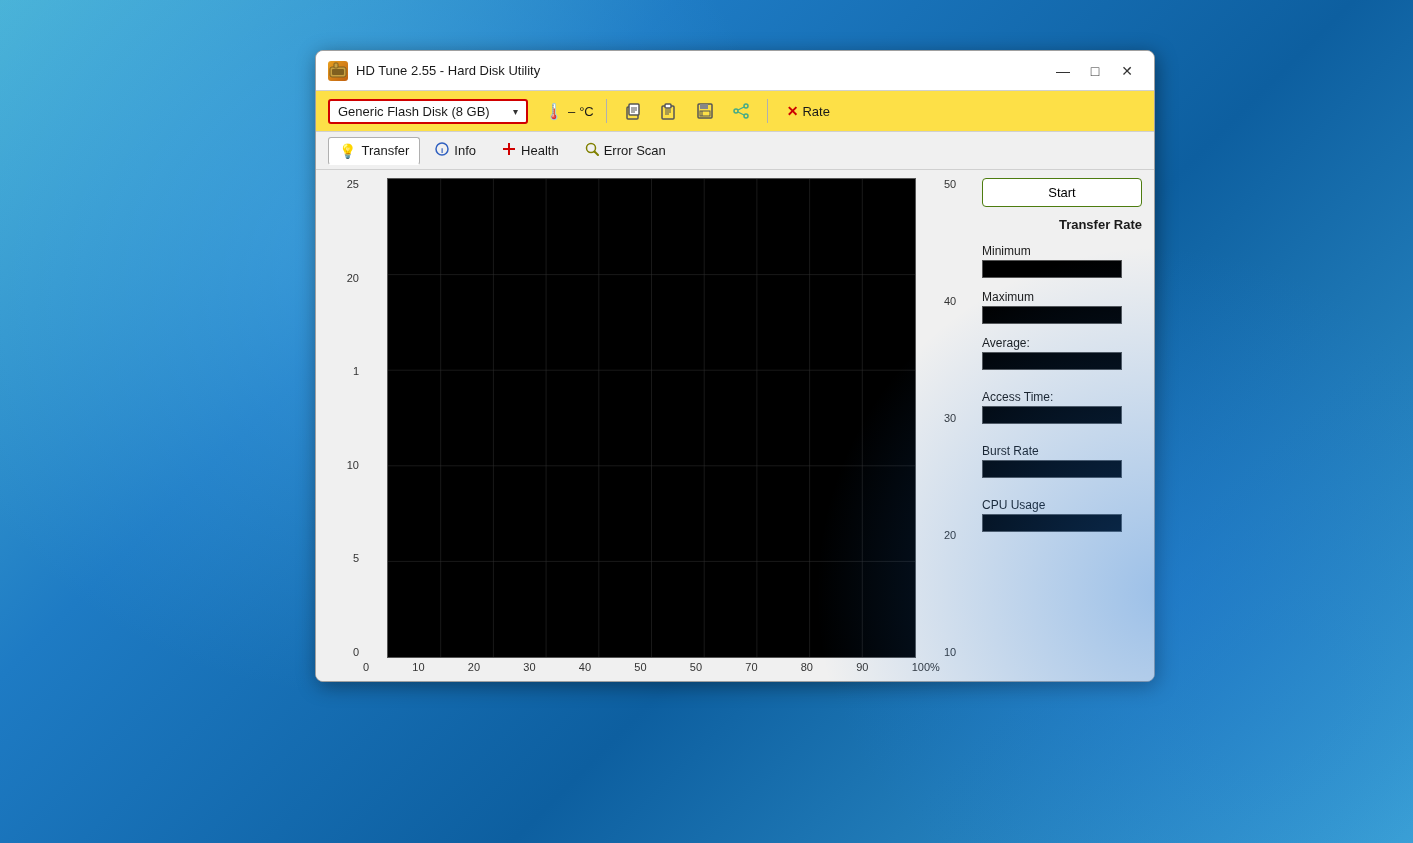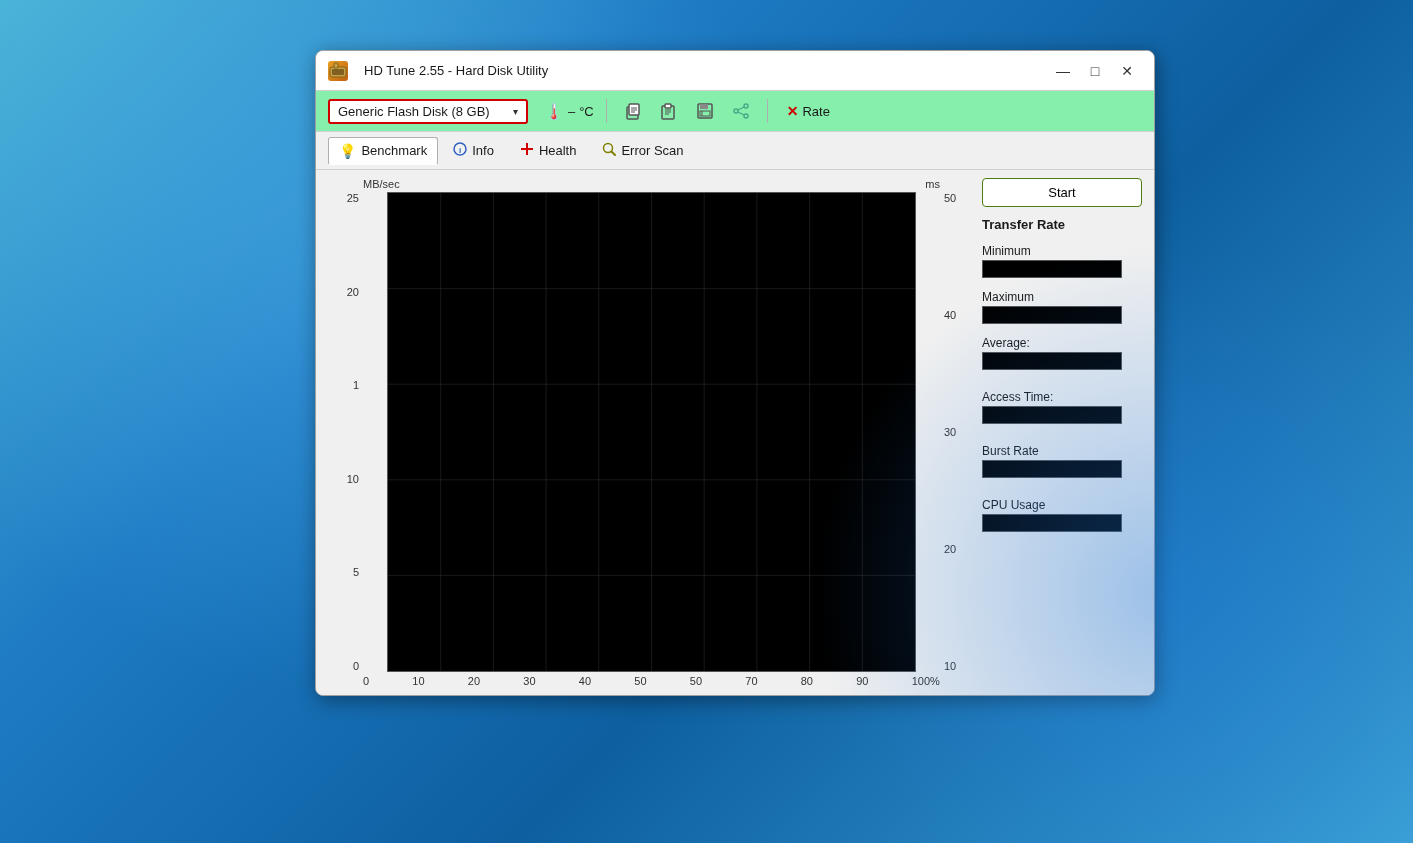--- a/index.html
+++ b/index.html
@@ -46,21 +46,21 @@
       align-items: center;
       justify-content: space-between;
       background: #ffffff;
       padding: 8px 12px;
       border-bottom: 1px solid #d0d0d0;
       height: 40px;
     }
     .title-bar-left {
       display: flex;
       align-items: center;
-      gap: 16px;
+      gap: 8px;
     }
     .app-icon {
       width: 20px; height: 20px;
       background: linear-gradient(135deg, #e8a020, #c06010);
       border-radius: 3px;
       display: flex; align-items: center; justify-content: center;
       font-size: 11px; color: white; font-weight: bold;
     }
     .title-text {
       font-size: 13px;
@@ -79,21 +79,21 @@
       font-size: 14px;
       color: #333;
       display: flex; align-items: center; justify-content: center;
       border-radius: 4px;
     }
 
     .toolbar {
       display: flex;
       align-items: center;
       padding: 6px 12px;
-      background: #86efac;
+      background: #fde047;
       border-bottom: 1px solid #d0d0d0;
       gap: 8px;
     }
     .disk-select {
       display: flex;
       align-items: center;
       border: 2px solid #d00000;
       background: white;
       padding: 3px 8px;
       border-radius: 3px;
@@ -249,21 +249,21 @@
       background: white;
       border: 1px solid #4d7c0f;
       border-radius: 4px;
       cursor: pointer;
       font-size: 13px;
       text-align: center;
       margin-bottom: 10px;
     }
 
     .stat-section { margin-bottom: 8px; }
-    .stat-section-title { font-size: 13px; font-weight: 600; color: #1a1a1a; margin-bottom: 2px; }
+    .stat-section-title { font-size: 13px; font-weight: 600; color: #1a1a1a; margin-bottom: 2px; text-align: right; }
     .stat-label { font-size: 12px; color: #1a1a1a; margin-top: 12px; margin-bottom: 2px; }
     .stat-bar {
       width: 140px;
       height: 18px;
       background: #000;
       border: 1px solid #555;
     }
 
     svg.grid-svg {
       position: absolute;
@@ -343,21 +343,21 @@
     <div class="toolbar-sep"></div>
     <button class="exit-btn">
       <span class="exit-x">✕</span>
       <span>Rate</span>
     </button>
   </div>
 
   <div class="nav-bar">
     <div class="nav-tab active">
       <span class="nav-tab-icon">💡</span>
-      <span>Benchmark</span>
+      <span>Transfer</span>
     </div>
     <div class="nav-tab">
       <span class="nav-tab-icon">
         <svg width="14" height="14" viewBox="0 0 14 14">
           <circle cx="7" cy="7" r="6" fill="none" stroke="#3060c0" stroke-width="1.5"></circle>
           <text x="7" y="11" font-size="8" text-anchor="middle" fill="#3060c0" font-weight="bold">i</text>
         </svg>
       </span>
       <span>Info</span>
     </div>
@@ -378,24 +378,20 @@
         </svg>
       </span>
       <span>Error Scan</span>
     </div>
   </div>
 
   <div class="content-area">
 
     <div class="chart-container">
 
-      <div class="chart-labels-top">
-        <span>MB/sec</span>
-        <span>ms</span>
-      </div>
 
       <div class="chart-wrapper">
 
         <div class="y-axis-left">
           <span>25</span>
           <span>20</span>
           <span>1</span>
           <span>10</span>
           <span>5</span>
           <span>0</span>

